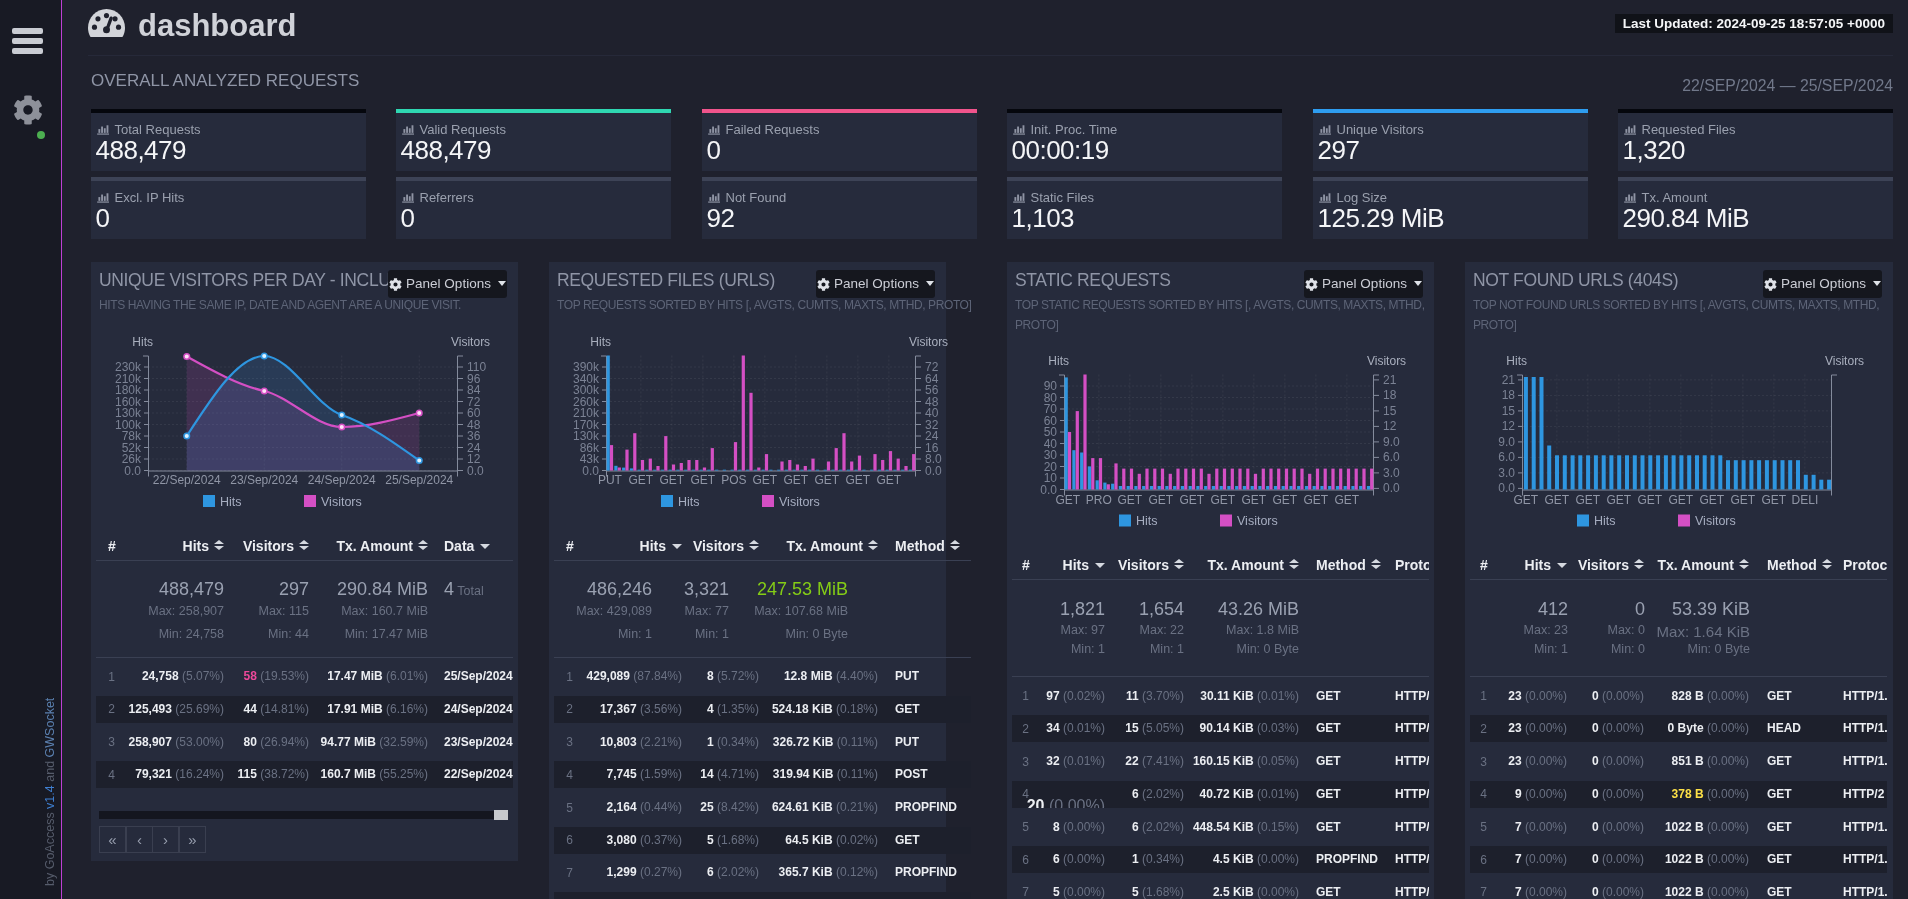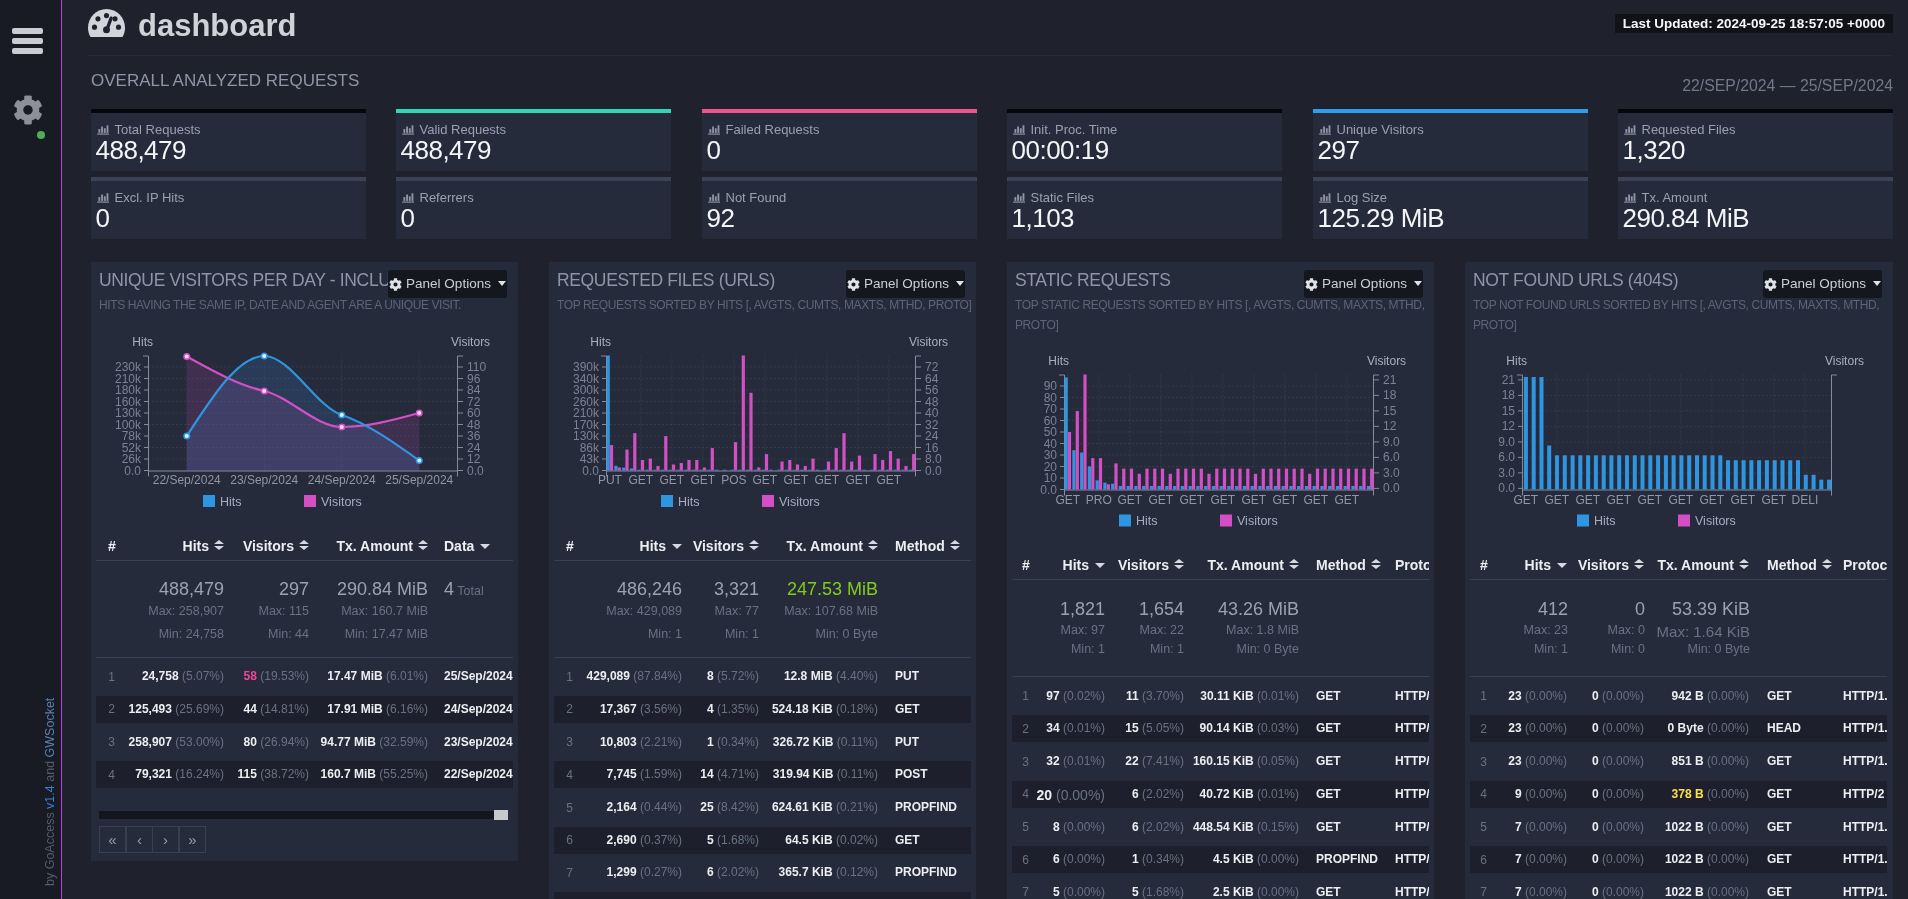--- a/index.html
+++ b/index.html
@@ -289,21 +289,21 @@
       <span style="position:absolute;right:85px;top:6px;font-size:12px;white-space:nowrap"><b style="color:#eceef2">160.7 MiB</b> <span style="color:#6a7183">(55.25%)</span></span>
       <span style="position:absolute;left:348px;top:6px;font-size:12px;font-weight:bold;color:#eceef2;white-space:nowrap">22/Sep/2024</span>
     </div>
     <div style="position:absolute;left:8px;top:549px;width:409px;height:8px;background:#14161f"></div>
     <div style="position:absolute;left:403px;top:548px;width:14px;height:10px;background:#c7c9cd"></div>
     <div style="position:absolute;left:8px;top:564px;width:27px;height:27px;border:1px solid #3a3f50;color:#979eae;font-size:15px;text-align:center;line-height:25px">«</div>
     <div style="position:absolute;left:35px;top:564px;width:27px;height:27px;border:1px solid #3a3f50;color:#979eae;font-size:15px;text-align:center;line-height:25px">‹</div>
     <div style="position:absolute;left:61px;top:564px;width:27px;height:27px;border:1px solid #3a3f50;color:#979eae;font-size:15px;text-align:center;line-height:25px">›</div>
     <div style="position:absolute;left:88px;top:564px;width:27px;height:27px;border:1px solid #3a3f50;color:#979eae;font-size:15px;text-align:center;line-height:25px">»</div>
   </div>
-<div class="panel" style="left:549px;top:262px;height:637px;width:427px">
+<div class="panel" style="left:549px;top:262px;height:637px;width:397px">
     <div class="ptitle" style="width:308px">REQUESTED FILES (URLS)</div>
     <div class="pbtn"><svg width="13" height="13" viewBox="0 0 512 512" style="display:inline-block;vertical-align:middle">
         <path fill="#dfe2e8" d="M487.4 315.7l-42.6-24.6c4.3-23.2 4.3-47 0-70.2l42.6-24.6c4.9-2.8 7.1-8.6 5.5-14-11.1-35.6-30-67.8-54.7-94.6-3.8-4.1-10-5.1-14.8-2.3L380.8 110c-17.9-15.4-38.5-27.3-60.8-35.1V25.8c0-5.6-3.9-10.5-9.4-11.7-36.7-8.2-74.3-7.8-109.2 0-5.5 1.2-9.4 6.1-9.4 11.7V75c-22.2 7.9-42.8 19.8-60.8 35.1L88.7 85.5c-4.9-2.8-11-1.9-14.8 2.3-24.7 26.7-43.6 58.9-54.7 94.6-1.7 5.4.6 11.2 5.5 14L67.3 221c-4.3 23.2-4.3 47 0 70.2l-42.6 24.6c-4.9 2.8-7.1 8.6-5.5 14 11.1 35.6 30 67.8 54.7 94.6 3.8 4.1 10 5.1 14.8 2.3l42.6-24.6c17.9 15.4 38.5 27.3 60.8 35.1v49.2c0 5.6 3.9 10.5 9.4 11.7 36.7 8.2 74.3 7.8 109.2 0 5.5-1.2 9.4-6.1 9.4-11.7v-49.2c22.2-7.9 42.8-19.8 60.8-35.1l42.6 24.6c4.9 2.8 11 1.9 14.8-2.3 24.7-26.7 43.6-58.9 54.7-94.6 1.7-5.4-.6-11.2-5.5-14zM256 336c-44.1 0-80-35.9-80-80s35.9-80 80-80 80 35.9 80 80-35.9 80-80 80z"></path>
       </svg> Panel Options <span style="display:inline-block;vertical-align:2px;margin-left:3px;width:0;height:0;border-left:4.5px solid transparent;border-right:4.5px solid transparent;border-top:5px solid #dfe2e8"></span></div>
     <div class="psub" style="width:419px">TOP REQUESTS SORTED BY HITS [, AVGTS, CUMTS, MAXTS, MTHD, PROTO]</div>
     <svg style="position:absolute;left:0;top:0" width="428" height="260" viewBox="0 0 428 260">
       <line x1="60.875" y1="93.5" x2="60.875" y2="208.5" stroke="rgba(255,255,255,0.065)" stroke-width="1" stroke-dasharray="2,2"></line>
       <line x1="91.875" y1="93.5" x2="91.875" y2="208.5" stroke="rgba(255,255,255,0.065)" stroke-width="1" stroke-dasharray="2,2"></line>
       <line x1="122.875" y1="93.5" x2="122.875" y2="208.5" stroke="rgba(255,255,255,0.065)" stroke-width="1" stroke-dasharray="2,2"></line>
       <line x1="153.875" y1="93.5" x2="153.875" y2="208.5" stroke="rgba(255,255,255,0.065)" stroke-width="1" stroke-dasharray="2,2"></line>
@@ -506,21 +506,21 @@
     </div>
     <div style="position:absolute;left:5px;top:532.0px;width:417px;height:27px;overflow:hidden">
       <span style="position:absolute;right:398px;top:6.5px;font-size:12px;color:#6a7183">5</span>
       <span style="position:absolute;right:289px;top:6px;font-size:12px;white-space:nowrap"><b style="color:#eceef2">2,164</b> <span style="color:#6a7183">(0.44%)</span></span>
       <span style="position:absolute;right:212px;top:6px;font-size:12px;white-space:nowrap"><b style="color:#eceef2">25</b> <span style="color:#6a7183">(8.42%)</span></span>
       <span style="position:absolute;right:93px;top:6px;font-size:12px;white-space:nowrap"><b style="color:#eceef2">624.61 KiB</b> <span style="color:#6a7183">(0.21%)</span></span>
       <span style="position:absolute;left:341px;top:6px;font-size:12px;font-weight:bold;color:#eceef2;white-space:nowrap">PROPFIND</span>
     </div>
     <div style="position:absolute;left:5px;top:564.7px;width:417px;height:27px;background:#1d202c;overflow:hidden">
       <span style="position:absolute;right:398px;top:6.5px;font-size:12px;color:#6a7183">6</span>
-      <span style="position:absolute;right:289px;top:6px;font-size:12px;white-space:nowrap"><b style="color:#eceef2">2,690</b> <span style="color:#6a7183">(0.37%)</span></span>
+      <span style="position:absolute;right:289px;top:6px;font-size:12px;white-space:nowrap"><b style="color:#eceef2">3,080</b> <span style="color:#6a7183">(0.37%)</span></span>
       <span style="position:absolute;right:212px;top:6px;font-size:12px;white-space:nowrap"><b style="color:#eceef2">5</b> <span style="color:#6a7183">(1.68%)</span></span>
       <span style="position:absolute;right:93px;top:6px;font-size:12px;white-space:nowrap"><b style="color:#eceef2">64.5 KiB</b> <span style="color:#6a7183">(0.02%)</span></span>
       <span style="position:absolute;left:341px;top:6px;font-size:12px;font-weight:bold;color:#eceef2;white-space:nowrap">GET</span>
     </div>
     <div style="position:absolute;left:5px;top:597.4px;width:417px;height:27px;overflow:hidden">
       <span style="position:absolute;right:398px;top:6.5px;font-size:12px;color:#6a7183">7</span>
       <span style="position:absolute;right:289px;top:6px;font-size:12px;white-space:nowrap"><b style="color:#eceef2">1,299</b> <span style="color:#6a7183">(0.27%)</span></span>
       <span style="position:absolute;right:212px;top:6px;font-size:12px;white-space:nowrap"><b style="color:#eceef2">6</b> <span style="color:#6a7183">(2.02%)</span></span>
       <span style="position:absolute;right:93px;top:6px;font-size:12px;white-space:nowrap"><b style="color:#eceef2">365.7 KiB</b> <span style="color:#6a7183">(0.12%)</span></span>
       <span style="position:absolute;left:341px;top:6px;font-size:12px;font-weight:bold;color:#eceef2;white-space:nowrap">PROPFIND</span>
@@ -734,21 +734,21 @@
     <div style="position:absolute;left:5px;top:486.1px;width:417px;height:27px;overflow:hidden">
       <span style="position:absolute;right:400px;top:6.5px;font-size:12px;color:#6a7183">3</span>
       <span style="position:absolute;right:324px;top:6px;font-size:12px;white-space:nowrap"><b style="color:#eceef2">32</b> <span style="color:#6a7183">(0.01%)</span></span>
       <span style="position:absolute;right:245px;top:6px;font-size:12px;white-space:nowrap"><b style="color:#eceef2">22</b> <span style="color:#6a7183">(7.41%)</span></span>
       <span style="position:absolute;right:130px;top:6px;font-size:12px;white-space:nowrap"><b style="color:#eceef2">160.15 KiB</b> <span style="color:#6a7183">(0.05%)</span></span>
       <span style="position:absolute;left:304px;top:6px;font-size:12px;font-weight:bold;color:#eceef2;white-space:nowrap">GET</span>
       <span style="position:absolute;left:383px;top:6px;font-size:12px;font-weight:bold;color:#eceef2;white-space:nowrap">HTTP/1.1</span>
     </div>
     <div style="position:absolute;left:5px;top:518.8px;width:417px;height:27px;background:#1d202c;overflow:hidden">
       <span style="position:absolute;right:400px;top:6.5px;font-size:12px;color:#6a7183">4</span>
-      <span style="position:absolute;right:324px;top:6px;font-size:14px;white-space:nowrap"><b style="color:#eceef2">20</b> <span style="color:#6a7183">(0.00%)</span></span>
+      <span style="position:absolute;right:324px;top:16px;font-size:16px;white-space:nowrap"><b style="color:#eceef2">20</b> <span style="color:#6a7183">(0.00%)</span></span>
       <span style="position:absolute;right:245px;top:6px;font-size:12px;white-space:nowrap"><b style="color:#eceef2">6</b> <span style="color:#6a7183">(2.02%)</span></span>
       <span style="position:absolute;right:130px;top:6px;font-size:12px;white-space:nowrap"><b style="color:#eceef2">40.72 KiB</b> <span style="color:#6a7183">(0.01%)</span></span>
       <span style="position:absolute;left:304px;top:6px;font-size:12px;font-weight:bold;color:#eceef2;white-space:nowrap">GET</span>
       <span style="position:absolute;left:383px;top:6px;font-size:12px;font-weight:bold;color:#eceef2;white-space:nowrap">HTTP/1.1</span>
     </div>
     <div style="position:absolute;left:5px;top:551.5px;width:417px;height:27px;overflow:hidden">
       <span style="position:absolute;right:400px;top:6.5px;font-size:12px;color:#6a7183">5</span>
       <span style="position:absolute;right:324px;top:6px;font-size:12px;white-space:nowrap"><b style="color:#eceef2">8</b> <span style="color:#6a7183">(0.00%)</span></span>
       <span style="position:absolute;right:245px;top:6px;font-size:12px;white-space:nowrap"><b style="color:#eceef2">6</b> <span style="color:#6a7183">(2.02%)</span></span>
       <span style="position:absolute;right:130px;top:6px;font-size:12px;white-space:nowrap"><b style="color:#eceef2">448.54 KiB</b> <span style="color:#6a7183">(0.15%)</span></span>
@@ -889,21 +889,21 @@
     <span style="position:absolute;right:248px;top:361px;font-size:12.5px;color:#6a7183">Max: 0</span>
     <span style="position:absolute;right:143px;top:361px;font-size:15px;color:#6a7183">Max: 1.64 KiB</span>
     <span style="position:absolute;right:325px;top:379.5px;font-size:12.5px;color:#6a7183">Min: 1</span>
     <span style="position:absolute;right:248px;top:379.5px;font-size:12.5px;color:#6a7183">Min: 0</span>
     <span style="position:absolute;right:143px;top:379.5px;font-size:12.5px;color:#6a7183">Min: 0 Byte</span>
     <div style="position:absolute;left:5px;top:414px;width:417px;border-top:1px solid #3a4053"></div>
     <div style="position:absolute;left:5px;top:420.7px;width:417px;height:27px;overflow:hidden">
       <span style="position:absolute;right:400px;top:6.5px;font-size:12px;color:#6a7183">1</span>
       <span style="position:absolute;right:320px;top:6px;font-size:12px;white-space:nowrap"><b style="color:#eceef2">23</b> <span style="color:#6a7183">(0.00%)</span></span>
       <span style="position:absolute;right:243px;top:6px;font-size:12px;white-space:nowrap"><b style="color:#eceef2">0</b> <span style="color:#6a7183">(0.00%)</span></span>
-      <span style="position:absolute;right:138px;top:6px;font-size:12px;white-space:nowrap"><b style="color:#eceef2">942 B</b> <span style="color:#6a7183">(0.00%)</span></span>
+      <span style="position:absolute;right:138px;top:6px;font-size:12px;white-space:nowrap"><b style="color:#eceef2">828 B</b> <span style="color:#6a7183">(0.00%)</span></span>
       <span style="position:absolute;left:297px;top:6px;font-size:12px;font-weight:bold;color:#eceef2;white-space:nowrap">GET</span>
       <span style="position:absolute;left:373px;top:6px;font-size:12px;font-weight:bold;color:#eceef2;white-space:nowrap">HTTP/1.1</span>
     </div>
     <div style="position:absolute;left:5px;top:453.4px;width:417px;height:27px;background:#1d202c;overflow:hidden">
       <span style="position:absolute;right:400px;top:6.5px;font-size:12px;color:#6a7183">2</span>
       <span style="position:absolute;right:320px;top:6px;font-size:12px;white-space:nowrap"><b style="color:#eceef2">23</b> <span style="color:#6a7183">(0.00%)</span></span>
       <span style="position:absolute;right:243px;top:6px;font-size:12px;white-space:nowrap"><b style="color:#eceef2">0</b> <span style="color:#6a7183">(0.00%)</span></span>
       <span style="position:absolute;right:138px;top:6px;font-size:12px;white-space:nowrap"><b style="color:#eceef2">0 Byte</b> <span style="color:#6a7183">(0.00%)</span></span>
       <span style="position:absolute;left:297px;top:6px;font-size:12px;font-weight:bold;color:#eceef2;white-space:nowrap">HEAD</span>
       <span style="position:absolute;left:373px;top:6px;font-size:12px;font-weight:bold;color:#eceef2;white-space:nowrap">HTTP/1.1</span>

